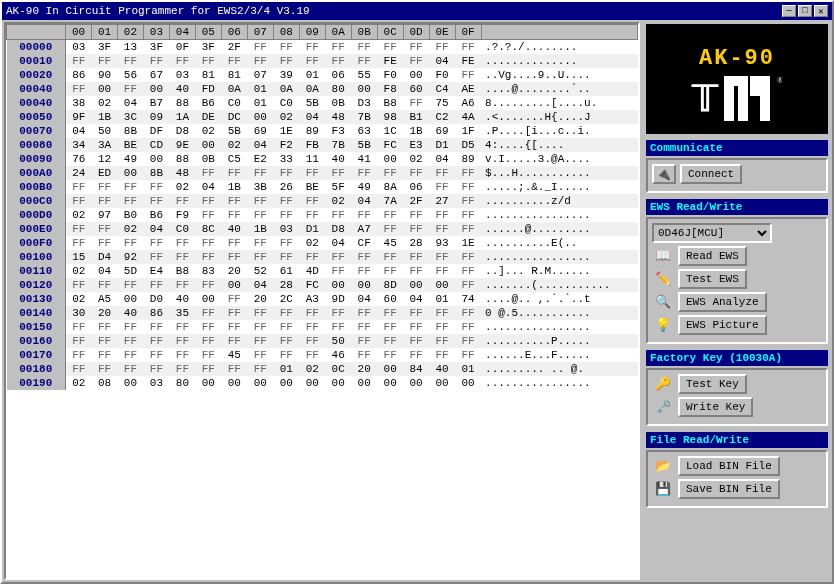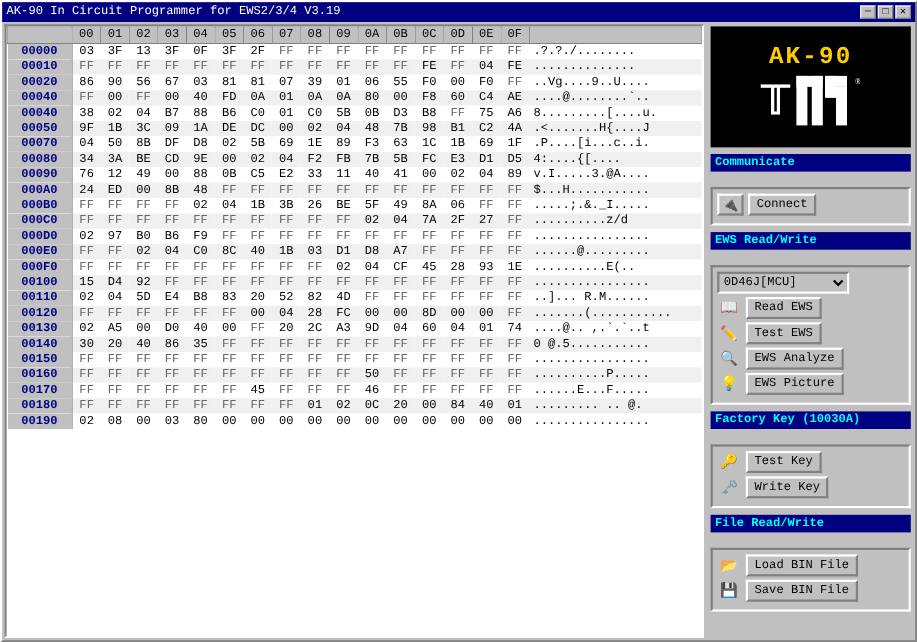--- a/index.html
+++ b/index.html
@@ -143,21 +143,21 @@
       padding: 4px;
       display: flex;
       flex-direction: column;
       gap: 4px;
       overflow-y: auto;
     }
     .logo-box {
       background: #000;
       padding: 8px;
       display: flex;
-      align-items: center;
+      align-items: flex-end;
       justify-content: center;
       height: 110px;
       margin-bottom: 2px;
     }
     .ak90-logo {
       display: flex;
       flex-direction: column;
       align-items: center;
       color: white;
     }
@@ -178,21 +178,21 @@
       color: white;
       font-family: serif;
       line-height: 1;
     }
     .section-header {
       background: #000080;
       color: #00ffff;
       font-weight: bold;
       font-size: 11px;
       padding: 2px 4px;
-      margin-bottom: 14px;
+      margin-bottom: 2px;
     }
     .section-box {
       border: 2px solid;
       border-top-color: #808080;
       border-left-color: #808080;
       border-right-color: #ffffff;
       border-bottom-color: #ffffff;
       padding: 4px;
       background: #c0c0c0;
       margin-bottom: 2px;
@@ -632,21 +632,21 @@
                 <tr>
                   <td class="addr">00110</td>
                   <td>02</td>
                   <td>04</td>
                   <td>5D</td>
                   <td>E4</td>
                   <td>B8</td>
                   <td>83</td>
                   <td>20</td>
                   <td>52</td>
-                  <td>82</td>
+                  <td>61</td>
                   <td>4D</td>
                   <td style="color: rgb(102, 102, 102);">FF</td>
                   <td style="color: rgb(102, 102, 102);">FF</td>
                   <td style="color: rgb(102, 102, 102);">FF</td>
                   <td style="color: rgb(102, 102, 102);">FF</td>
                   <td style="color: rgb(102, 102, 102);">FF</td>
                   <td style="color: rgb(102, 102, 102);">FF</td>
                   <td class="ascii">..]... R.M......</td>
                 </tr>
                 <tr>

